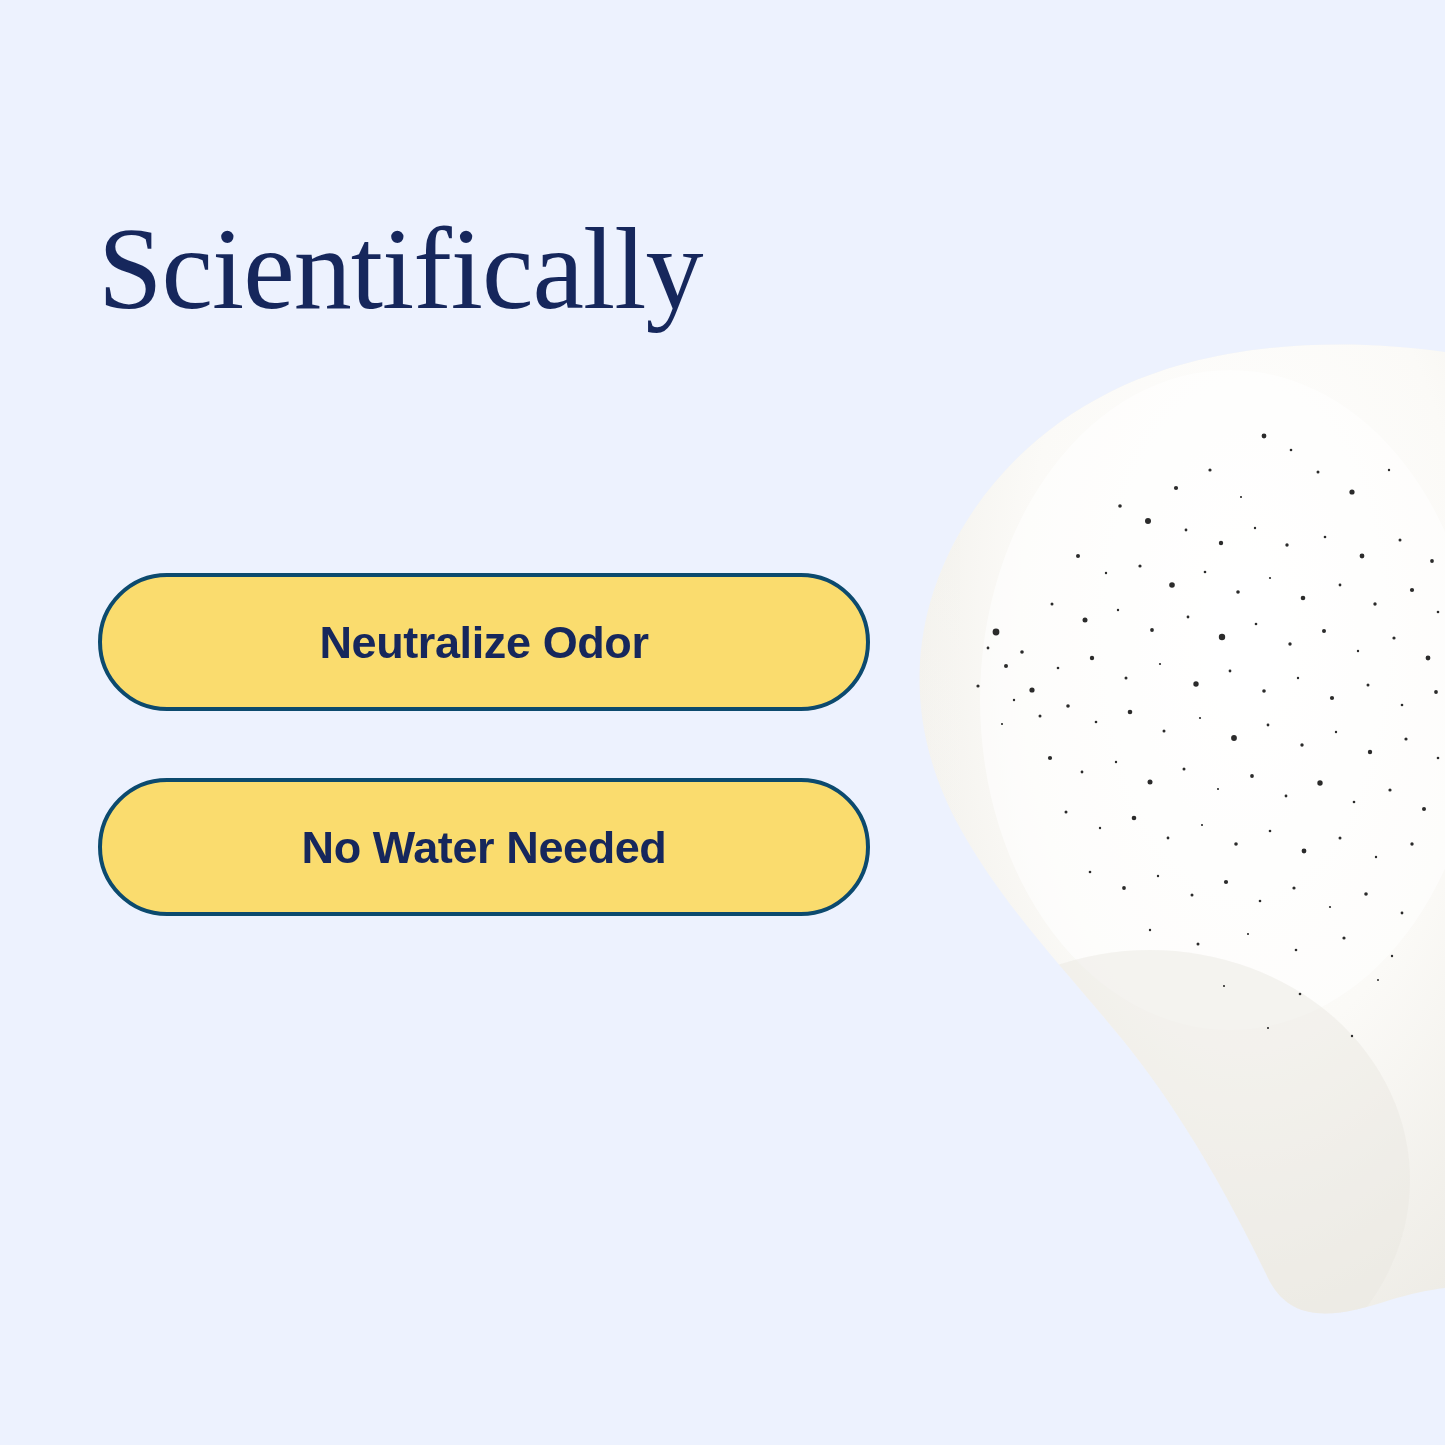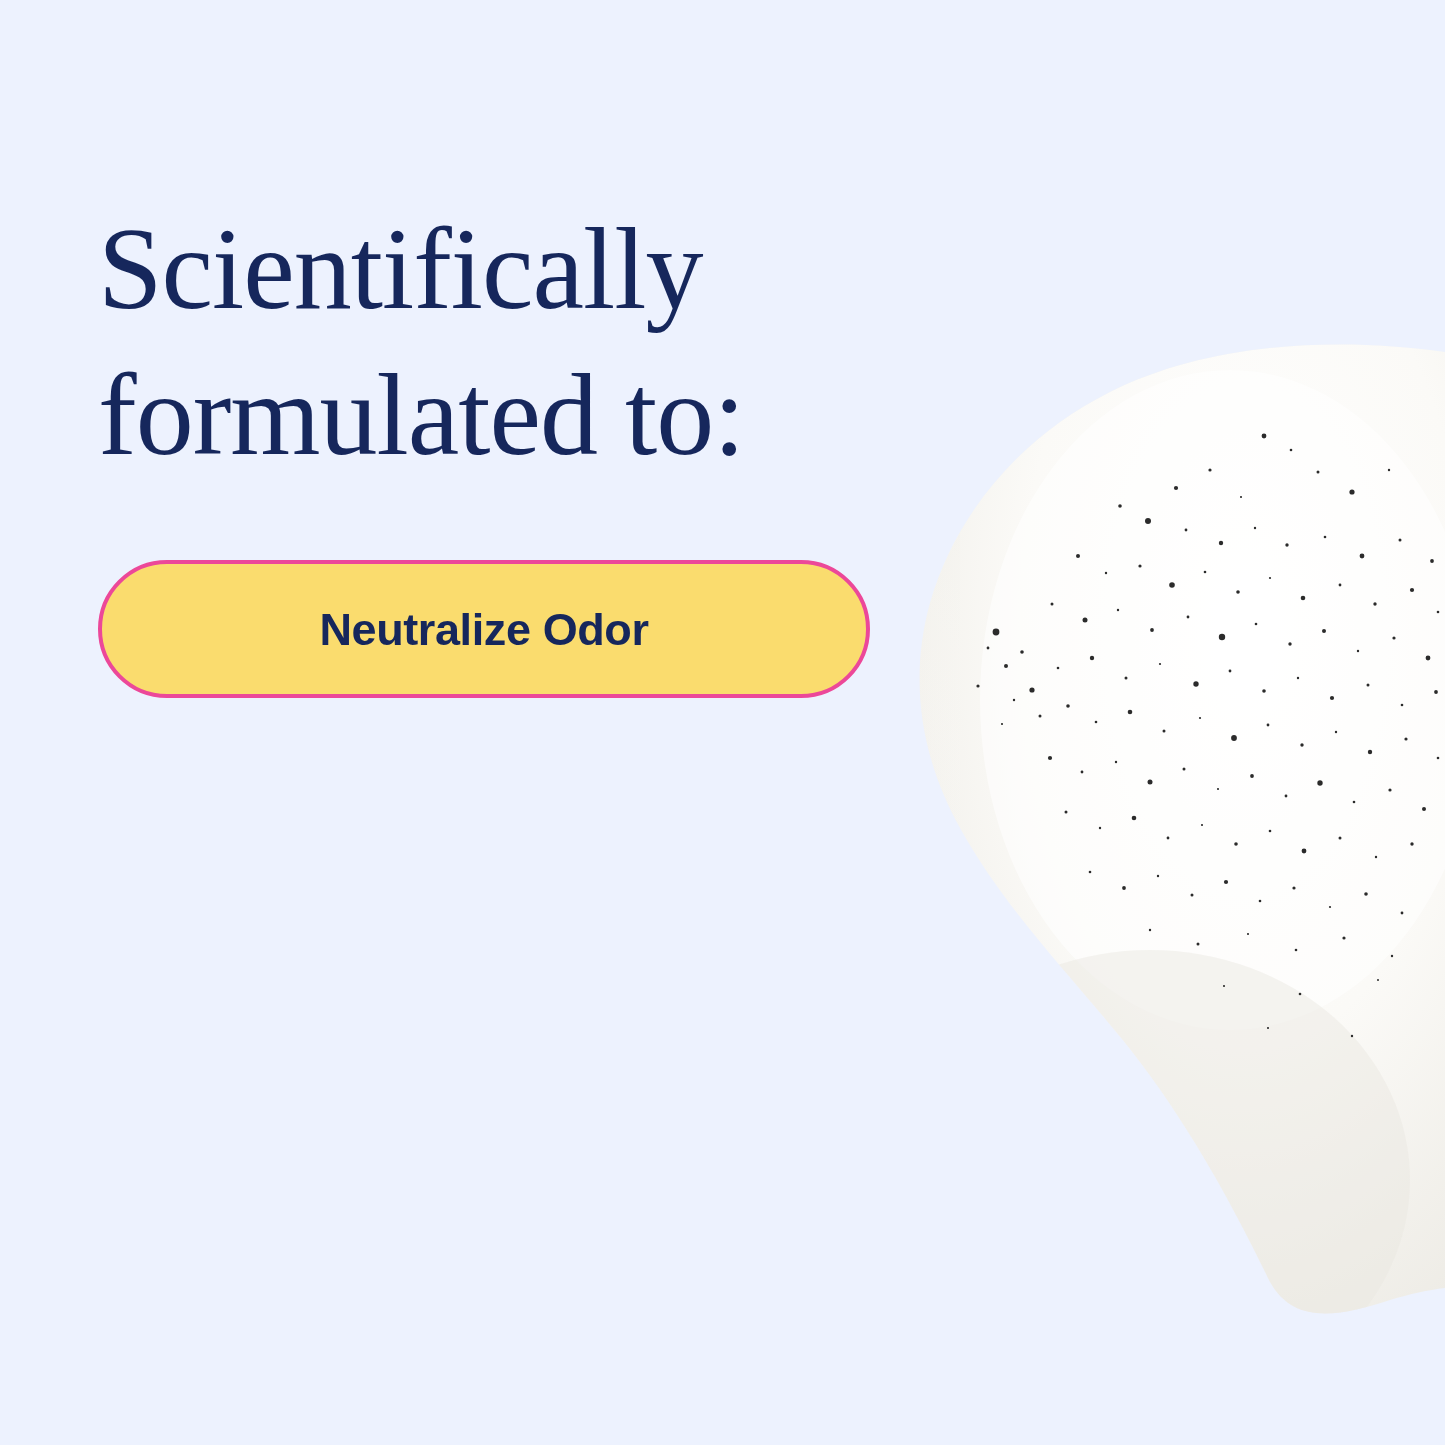--- a/index.html
+++ b/index.html
@@ -55,25 +55,26 @@
     left: 98px;
     top: 560px;
     width: 772px;
   }
   .pill {
     box-sizing: border-box;
     width: 772px;
     height: 138px;
     margin-bottom: 67px;
     background: #fadc6e;
-    border: 4px solid #ec4899;
+    border: 4px solid #0c4a6e;
     border-radius: 69px;
     display: flex;
     align-items: center;
     justify-content: center;
+    margin-top: 13px;
   }
   .pill:last-child { margin-bottom: 0; }
   .pill-label {
     color: #16275c;
     font-family: "Liberation Sans", sans-serif;
     font-size: 45px;
     font-weight: 700;
     letter-spacing: -0.4px;
     line-height: 1;
     text-align: center;
@@ -247,22 +248,24 @@
       <circle cx="1224" cy="986" r="1.1"></circle>
         <circle cx="1300" cy="994" r="1.3"></circle>
       <circle cx="1378" cy="980" r="1.0"></circle>
         <circle cx="1268" cy="1028" r="1.1"></circle>
       <circle cx="1352" cy="1036" r="1.2"></circle>
     </g>
   </svg>
 
   <h1 id="headline">
     <span class="hl-line">Scientifically</span>
-    <span class="hl-line">formulated to:</span>
   </h1>
 
   <div id="benefit-list">
     <div class="pill">
       <span class="pill-label">Neutralize Odor</span>
     </div>
+    <div class="pill">
+      <span class="pill-label">No Water Needed</span>
+    </div>
   </div>
 
 </div>
 
 </body></html>

